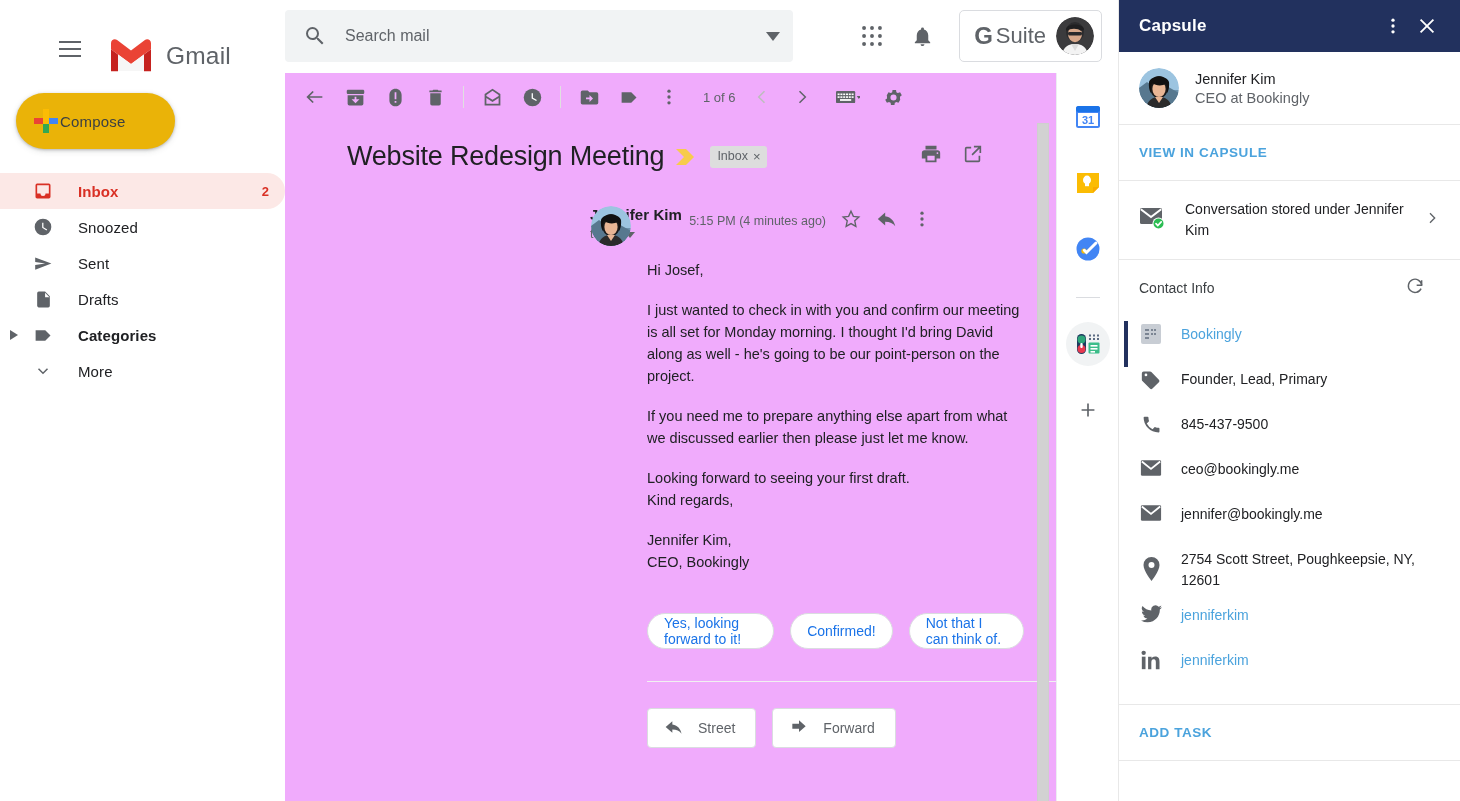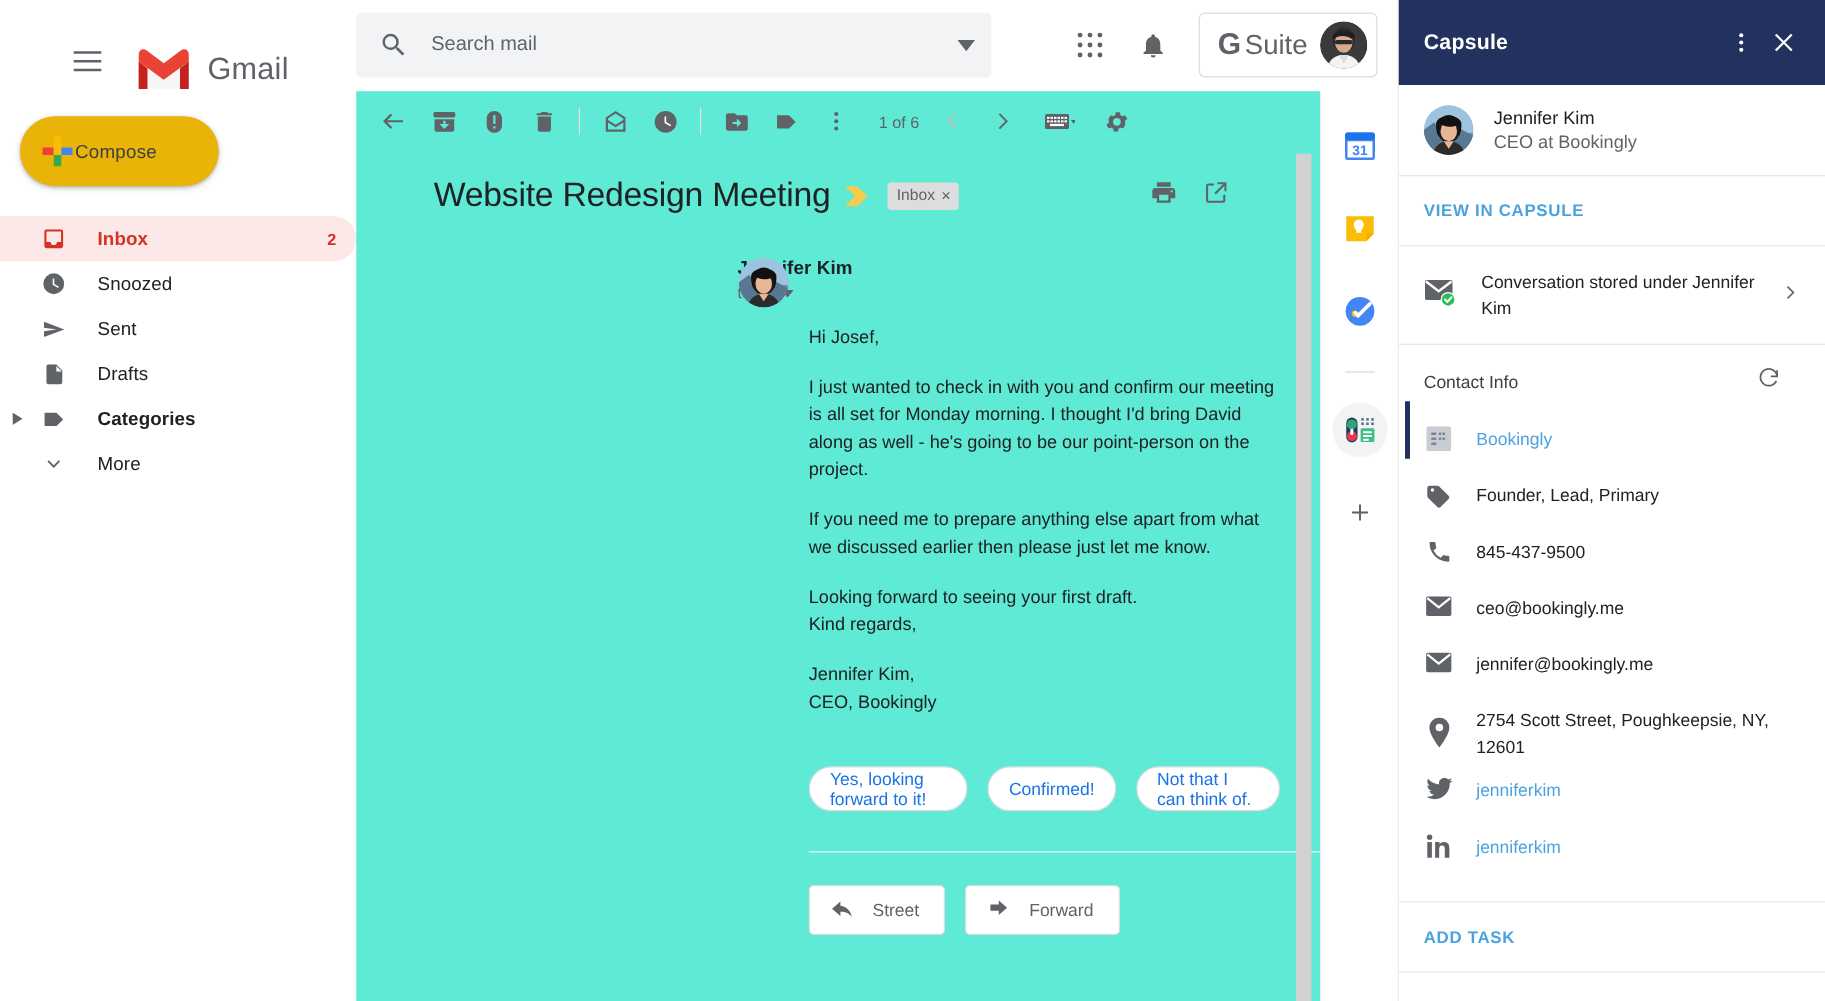--- a/index.html
+++ b/index.html
@@ -56,21 +56,21 @@
     padding-right: 16px; cursor: pointer; position: relative; }
   .nav-item .ic { width: 30px; margin-left: 28px; display: flex; align-items: center; justify-content: center; flex:none;}
   .nav-item .lbl { margin-left: 20px; font-size: 15px; color: #202124; letter-spacing: .1px; flex: 1; }
   .nav-item .cnt { font-size: 13px; color: #202124; font-weight: bold; }
   .nav-item.active { background: #fce8e6; }
   .nav-item.active .lbl { color: #d93025; font-weight: bold; }
   .nav-item.active .cnt { color: #d93025; }
   .nav-item .expander { position: absolute; left: 10px; width: 10px; display:flex; }
 
   
-  .msgpane { flex: 1; position: relative; background: #5eead4; }
+  .msgpane { flex: 1; position: relative; background: #f0abfc; }
   .msg-toolbar { height: 48px; display: flex; align-items: center; padding-left: 10px; gap: 0px; }
   .tb-btn { width: 40px; height: 40px; border-radius: 50%; display: flex; align-items: center;
     justify-content: center; cursor: pointer; flex:none;}
   .tb-sep { width: 1px; height: 22px; background: #e0e0e0; margin: 0 8px; flex:none;}
   .tb-count { font-size: 13px; color: #5f6368; margin-left: 14px; margin-right: 6px; white-space: nowrap;}
 
   .msg-scroll { position: absolute; top: 48px; left: 0; right: 0; bottom: 0; overflow: hidden; }
   .msg-inner { padding: 0 32px 0 0; }
 
   .subject-row { display: flex; align-items: center; padding: 20px 0 0 62px; position: relative; }
@@ -110,21 +110,21 @@
   .rail-item { width: 44px; height: 44px; display: flex; align-items: center; justify-content: center;
     border-radius: 50%; margin-bottom: 22px; cursor: pointer; position: relative;}
   .rail-item.active { background: #f1f3f4; }
   .rail-item.active::after { content: ""; position: absolute; right: -18px; top: -1px; width: 4px;
     height: 46px; background: #22315e; }
   .rail-div { width: 24px; height: 1px; background: #dadce0; margin: 4px 0 24px 0; }
 
   
   .capsule { width: 342px; flex: none; background: #fff; border-left: 1px solid #e8e8e8;
     display: flex; flex-direction: column; }
-  .cap-header { height: 68px; background: #22315e; display: flex; align-items: center;
+  .cap-header { height: 52px; background: #22315e; display: flex; align-items: center;
     padding: 0 16px 0 20px; }
   .cap-title { color: #fff; font-size: 17px; font-weight: bold; flex: 1; letter-spacing: .2px;}
   .cap-hbtn { width: 34px; height: 34px; display: flex; align-items: center; justify-content: center; cursor:pointer;}
 
   .cap-contact { display: flex; align-items: center; gap: 16px; padding: 16px 20px; }
   .cap-contact-name { font-size: 14.5px; color: #202124; }
   .cap-contact-role { font-size: 14.5px; color: #5f6368; margin-top: 3px; }
   .cap-sep { height: 1px; background: #e8e8e8; }
   .cap-viewlink { padding: 20px; color: #4ba3dd; font-size: 13.5px; font-weight: bold;
     letter-spacing: .55px; cursor: pointer; }
@@ -464,20 +464,40 @@
                 <div class="sender-name">Jennifer Kim</div>
                 <div class="sender-to">
                   <span>to me</span>
                   <span>
                     <svg width="10" height="6" viewBox="0 0 10 6" fill="#5f6368">
                         <path d="M0 0h10L5 6z"></path>
                       </svg>
                   </span>
                 </div>
               </div>
+              <div class="msg-right">
+                <span class="msg-time">5:15 PM (4 minutes ago)</span>
+                <span>
+                  <svg width="22" height="22" viewBox="0 0 24 24" fill="none" stroke="#5f6368" stroke-width="1.5">
+                      <path d="M12 3.5l2.6 5.6 6 .7-4.5 4.2 1.2 6-5.3-3-5.3 3 1.2-6L3.4 9.8l6-.7z"></path>
+                    </svg>
+                </span>
+                <span>
+                  <svg width="22" height="22" viewBox="0 0 24 24" fill="#5f6368">
+                      <path d="M10 9V5l-8 7 8 7v-4.1c5.2 0 8.6 1.6 11 5.1-1-5-4-10-11-11z"></path>
+                    </svg>
+                </span>
+                <span>
+                  <svg width="20" height="20" viewBox="0 0 24 24" fill="#5f6368">
+                      <circle cx="12" cy="5" r="2"></circle>
+                      <circle cx="12" cy="12" r="2"></circle>
+                      <circle cx="12" cy="19" r="2"></circle>
+                    </svg>
+                </span>
+              </div>
             </div>
 
             <div class="body-text">
               <p>Hi Josef,</p>
               <p>I just wanted to check in with you and confirm our meeting is all set for Monday morning. I thought I'd bring David along as well - he's going to be our point-person on the project.</p>
               <p>If you need me to prepare anything else apart from what we discussed earlier then please just let me know.</p>
               <p class="tight">Looking forward to seeing your first draft.</p>
               <p>Kind regards,</p>
               <p class="tight">Jennifer Kim,</p>
               <p>CEO, Bookingly</p>

